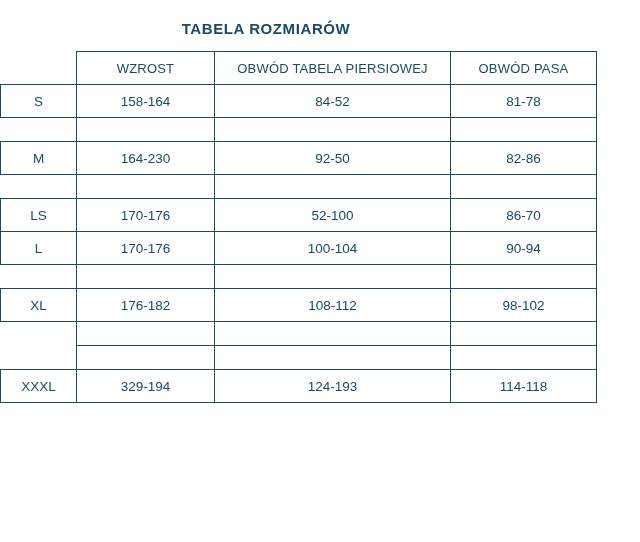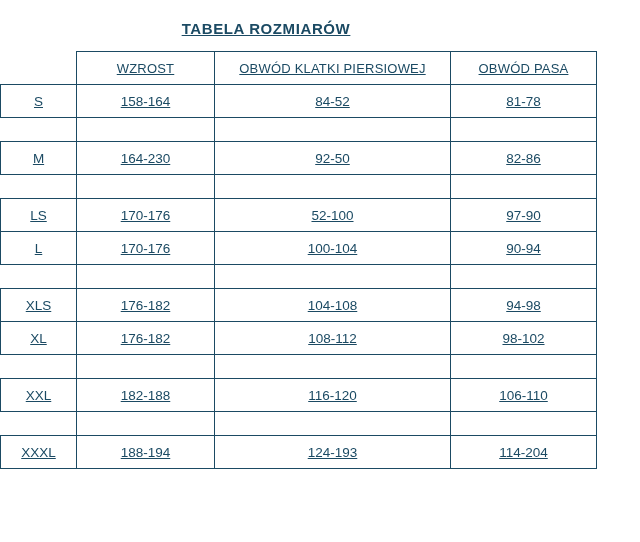--- a/index.html
+++ b/index.html
@@ -12,21 +12,20 @@
     background: #ffffff;
     font-family: "Liberation Sans", sans-serif;
     color: #1b4a63;
     overflow: hidden;
   }
   .page {
     position: relative;
     width: 532px;
     height: 542px;
     box-sizing: border-box;
-    text-decoration: underline;
   }
   .title {
     text-align: center;
     font-size: 15px;
     font-weight: bold;
     color: #1b4a63;
     letter-spacing: 0.6px;
     padding-top: 20px;
     padding-bottom: 14px;
   }
@@ -96,21 +95,21 @@
     <colgroup>
       <col class="c-size">
       <col class="c-h">
       <col class="c-ch">
       <col class="c-w">
     </colgroup>
     <tbody>
       <tr class="head">
         <td class="corner"></td>
         <td class="hcell">WZROST</td>
-        <td class="hcell">OBWÓD KLATKI PIERSIOWEJ</td>
+        <td class="hcell">OBWÓD TABELA PIERSIOWEJ</td>
         <td class="hcell">OBWÓD PASA</td>
       </tr>
 
       <tr>
         <td class="size-label">S</td>
         <td>158-164</td>
         <td>84-52</td>
         <td>81-78</td>
       </tr>
 
@@ -132,74 +131,62 @@
         <td class="sp-blank"></td>
         <td class="sp-full"></td>
         <td class="sp-full"></td>
         <td class="sp-full"></td>
       </tr>
 
       <tr>
         <td class="size-label">LS</td>
         <td>170-176</td>
         <td>52-100</td>
-        <td>97-90</td>
+        <td>86-70</td>
       </tr>
 
       <tr>
         <td class="size-label">L</td>
         <td>170-176</td>
         <td>100-104</td>
         <td>90-94</td>
       </tr>
 
       <tr class="spacer">
         <td class="sp-blank"></td>
         <td class="sp-full"></td>
         <td class="sp-full"></td>
         <td class="sp-full"></td>
       </tr>
 
-      <tr>
-        <td class="size-label">XLS</td>
-        <td>176-182</td>
-        <td>104-108</td>
-        <td>94-98</td>
-      </tr>
 
       <tr>
         <td class="size-label">XL</td>
         <td>176-182</td>
         <td>108-112</td>
         <td>98-102</td>
       </tr>
 
       <tr class="spacer">
         <td class="sp-blank"></td>
         <td class="sp-full"></td>
         <td class="sp-full"></td>
         <td class="sp-full"></td>
       </tr>
 
-      <tr>
-        <td class="size-label">XXL</td>
-        <td>182-188</td>
-        <td>116-120</td>
-        <td>106-110</td>
-      </tr>
 
       <tr class="spacer">
         <td class="sp-blank"></td>
         <td class="sp-full"></td>
         <td class="sp-full"></td>
         <td class="sp-full"></td>
       </tr>
 
       <tr>
         <td class="size-label">XXXL</td>
-        <td>188-194</td>
+        <td>329-194</td>
         <td>124-193</td>
-        <td>114-204</td>
+        <td>114-118</td>
       </tr>
     </tbody>
   </table>
 
 </div>
 
 </body></html>

